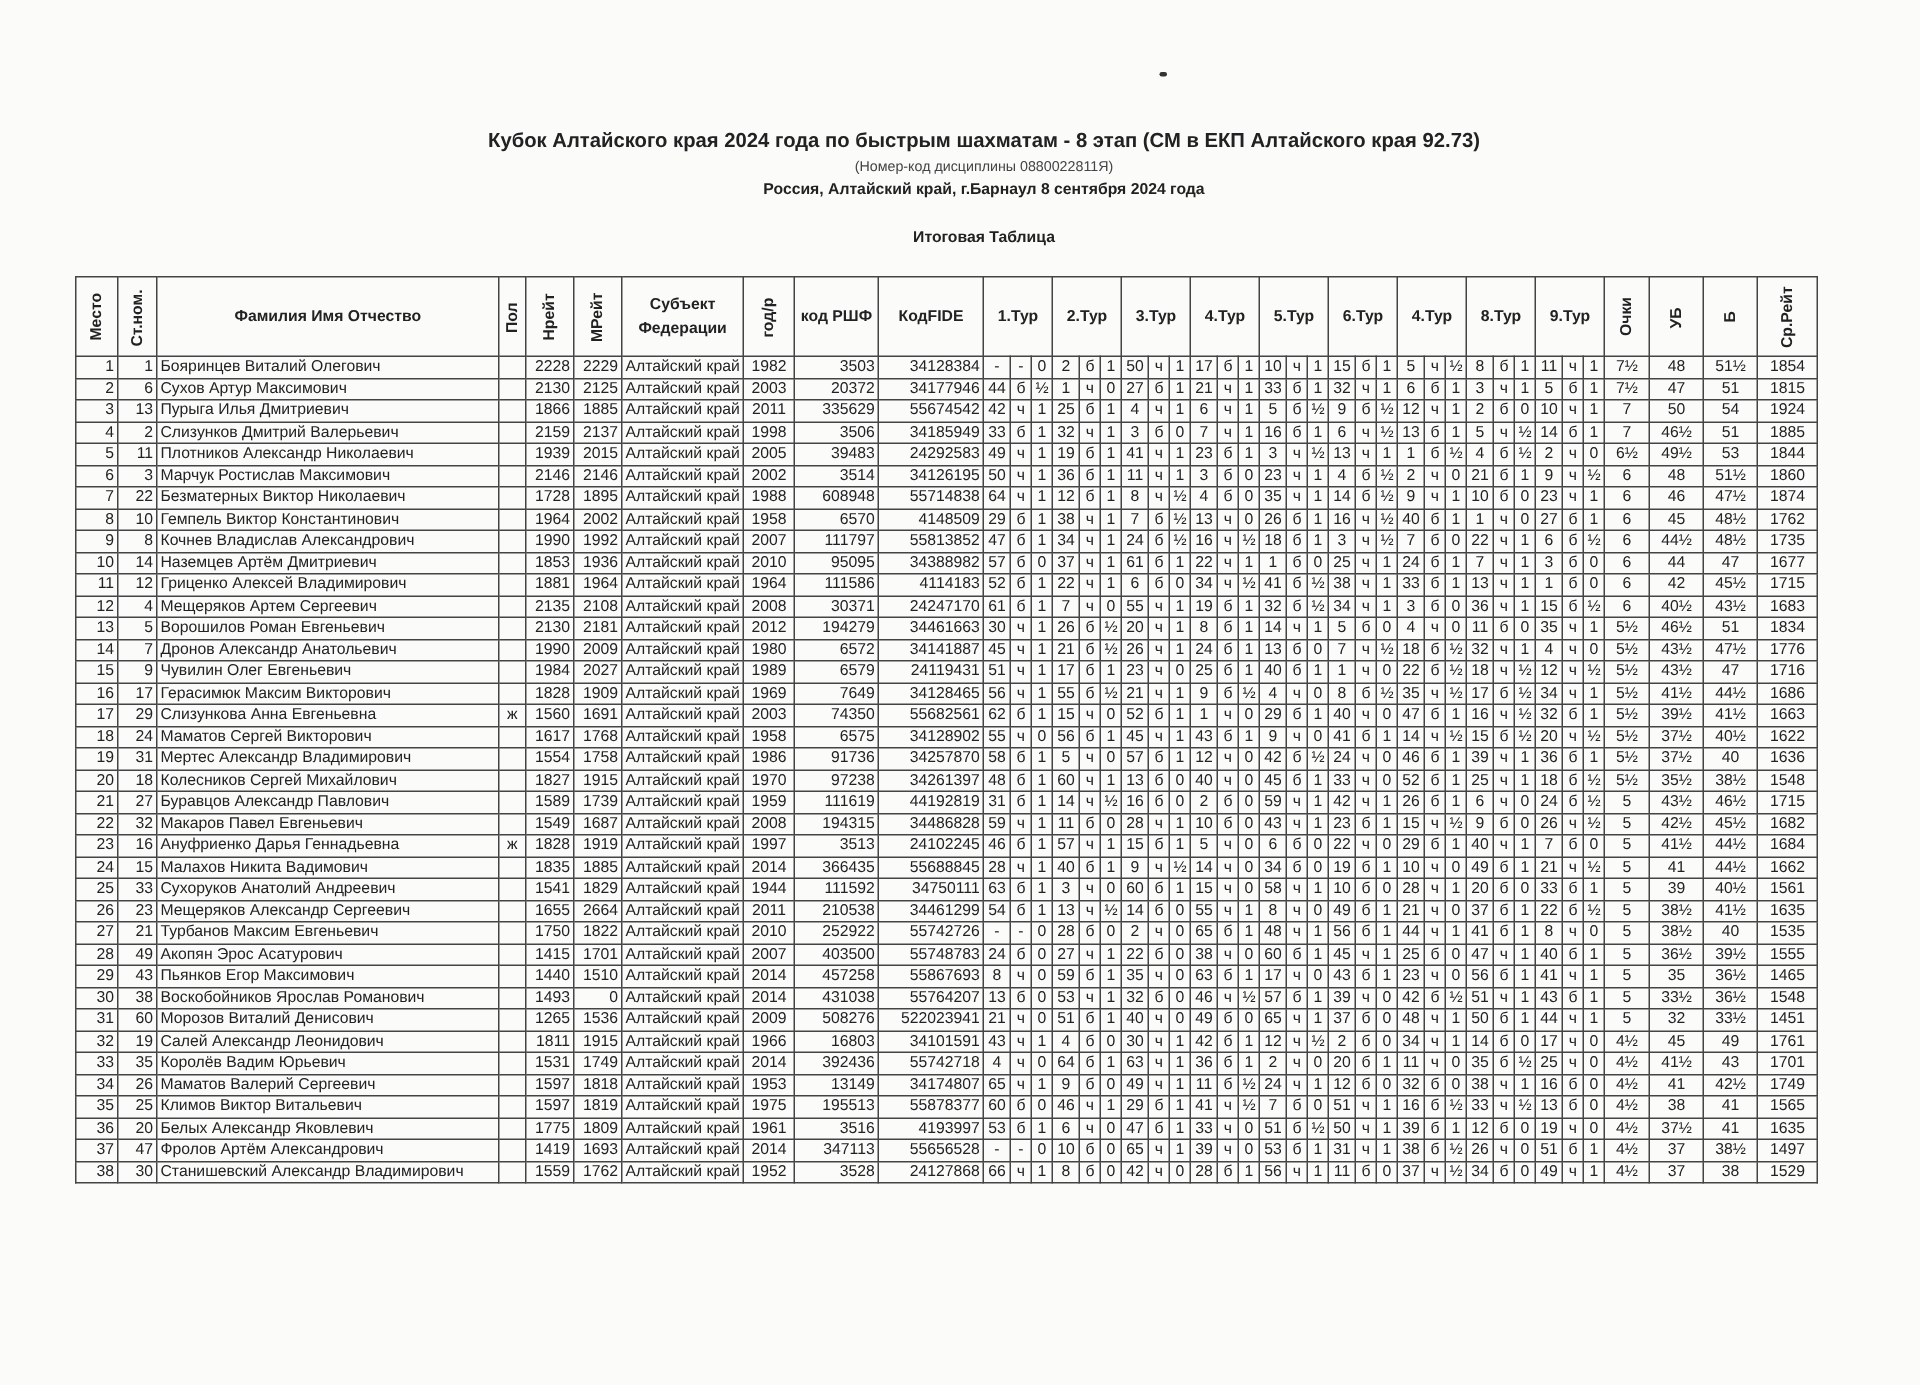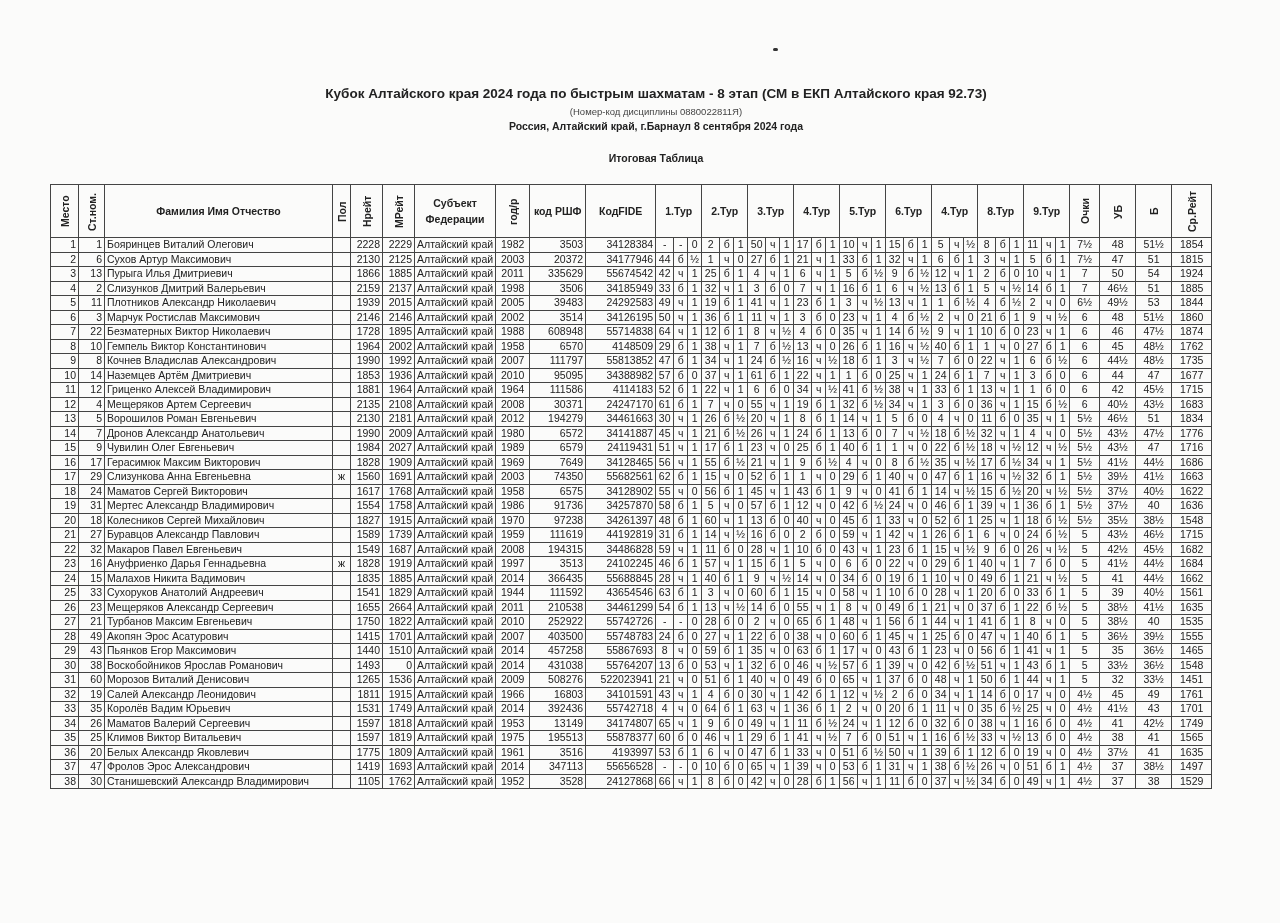--- a/index.html
+++ b/index.html
@@ -1135,21 +1135,21 @@
       <tr>
         <td class="r">25</td>
         <td class="r">33</td>
         <td class="l">Сухоруков Анатолий Андреевич</td>
         <td class="c"></td>
         <td class="r">1541</td>
         <td class="r">1829</td>
         <td class="l">Алтайский край</td>
         <td class="c">1944</td>
         <td class="r">111592</td>
-        <td class="r">43654546</td>
+        <td class="r">34750111</td>
         <td class="rd">63</td>
         <td class="rd">б</td>
         <td class="rd">1</td>
         <td class="rd">3</td>
         <td class="rd">ч</td>
         <td class="rd">0</td>
         <td class="rd">60</td>
         <td class="rd">б</td>
         <td class="rd">1</td>
         <td class="rd">15</td>
@@ -1644,21 +1644,21 @@
         <td class="rd">ч</td>
         <td class="rd">0</td>
         <td class="c">4½</td>
         <td class="c">37½</td>
         <td class="c">41</td>
         <td class="c">1635</td>
       </tr>
       <tr>
         <td class="r">37</td>
         <td class="r">47</td>
-        <td class="l">Фролов Эрос Александрович</td>
+        <td class="l">Фролов Артём Александрович</td>
         <td class="c"></td>
         <td class="r">1419</td>
         <td class="r">1693</td>
         <td class="l">Алтайский край</td>
         <td class="c">2014</td>
         <td class="r">347113</td>
         <td class="r">55656528</td>
         <td class="rd">-</td>
         <td class="rd">-</td>
         <td class="rd">0</td>
@@ -1689,21 +1689,21 @@
         <td class="c">4½</td>
         <td class="c">37</td>
         <td class="c">38½</td>
         <td class="c">1497</td>
       </tr>
       <tr>
         <td class="r">38</td>
         <td class="r">30</td>
         <td class="l">Станишевский Александр Владимирович</td>
         <td class="c"></td>
-        <td class="r">1105</td>
+        <td class="r">1559</td>
         <td class="r">1762</td>
         <td class="l">Алтайский край</td>
         <td class="c">1952</td>
         <td class="r">3528</td>
         <td class="r">24127868</td>
         <td class="rd">66</td>
         <td class="rd">ч</td>
         <td class="rd">1</td>
         <td class="rd">8</td>
         <td class="rd">б</td>

